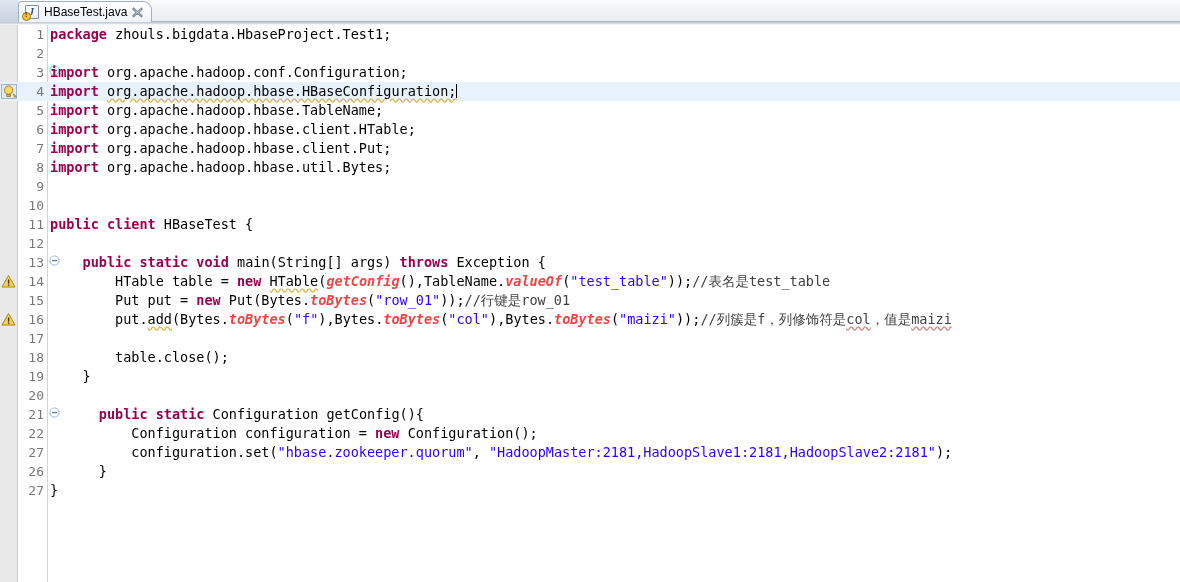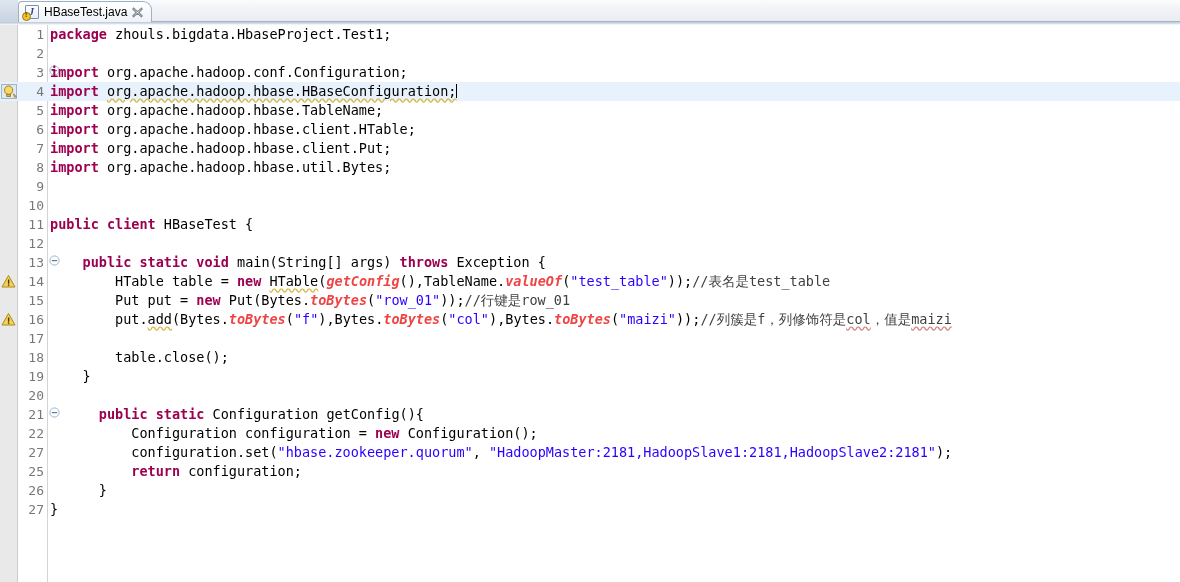--- a/index.html
+++ b/index.html
@@ -194,19 +194,18 @@
         <div class="line"><span class="lineno">17</span></div>
         <div class="line"><span class="lineno">18</span><span class="code">        table.close();</span></div>
         <div class="line"><span class="lineno">19</span><span class="code">    }</span></div>
         <div class="line"><span class="lineno">20</span><span class="code"></span></div>
         <div class="line"><span class="lineno">21</span><span class="fold"><svg width="11" height="11" viewBox="0 0 11 11">
               <circle cx="5.5" cy="5.5" r="4.6" fill="#ffffff" stroke="#9bb5cf" stroke-width="1"></circle>
               <rect x="2.8" y="5" width="5.4" height="1.2" fill="#5d7f9e"></rect>
             </svg></span><span class="code">      <span class="kw">public</span> <span class="kw">static</span> Configuration getConfig(){</span></div>
         <div class="line"><span class="lineno">22</span><span class="code">          Configuration configuration = <span class="kw">new</span> Configuration();</span></div>
         <div class="line"><span class="lineno">27</span><span class="code">          configuration.set(<span class="str">"hbase.zookeeper.quorum"</span>, <span class="str">"HadoopMaster:2181,HadoopSlave1:2181,HadoopSlave2:2181"</span>);</span></div>
-        <div class="line"><span class="lineno">25</span><span class="code">          <span class="kw">return</span> configuration;</span></div>
         <div class="line"><span class="lineno">26</span><span class="code">      }</span></div>
         <div class="line"><span class="lineno">27</span><span class="code">}</span></div>
       </div>
   </div>
 
 </div>
 
 </body></html>

